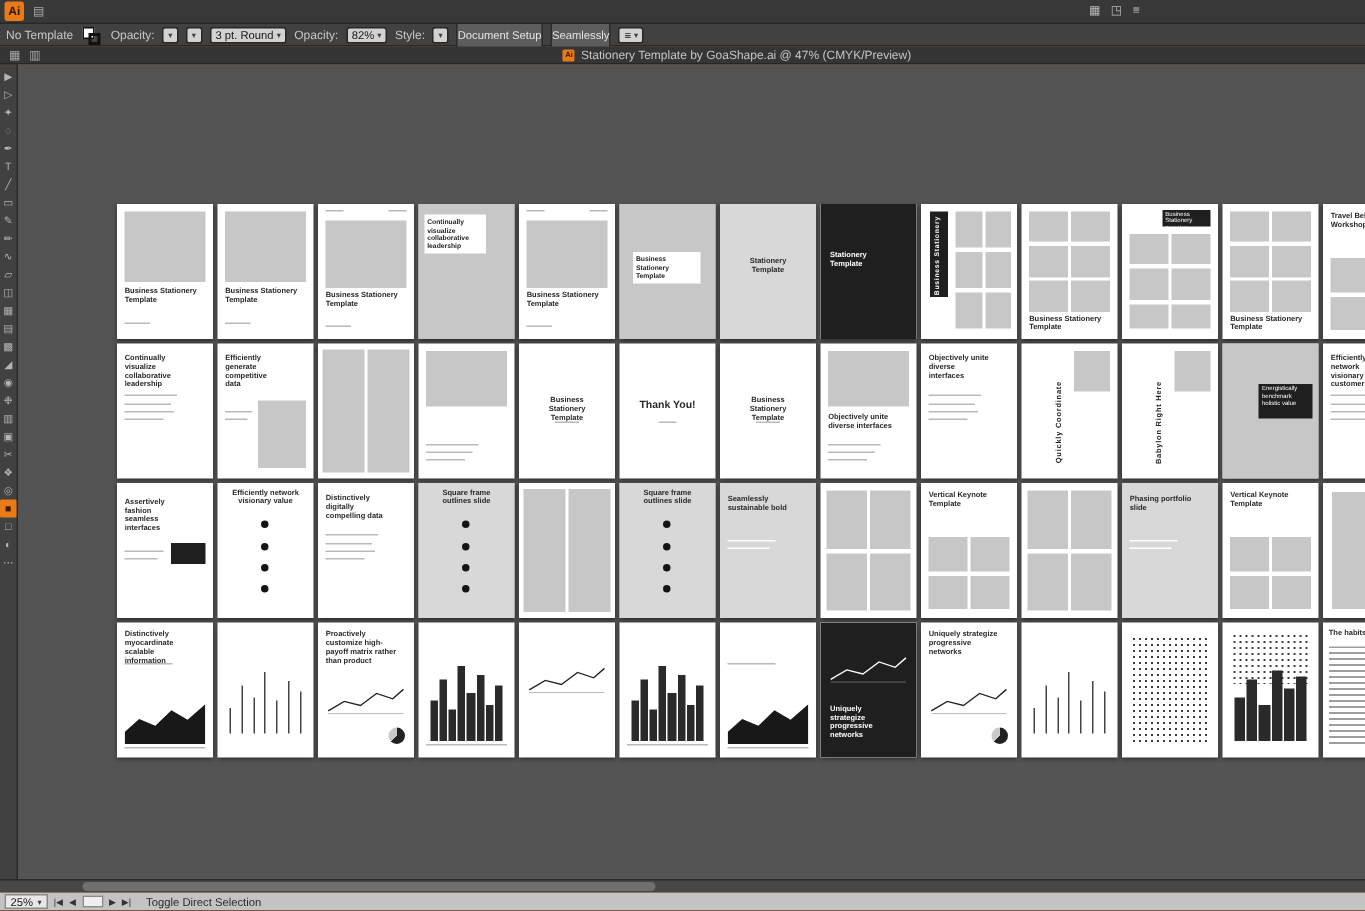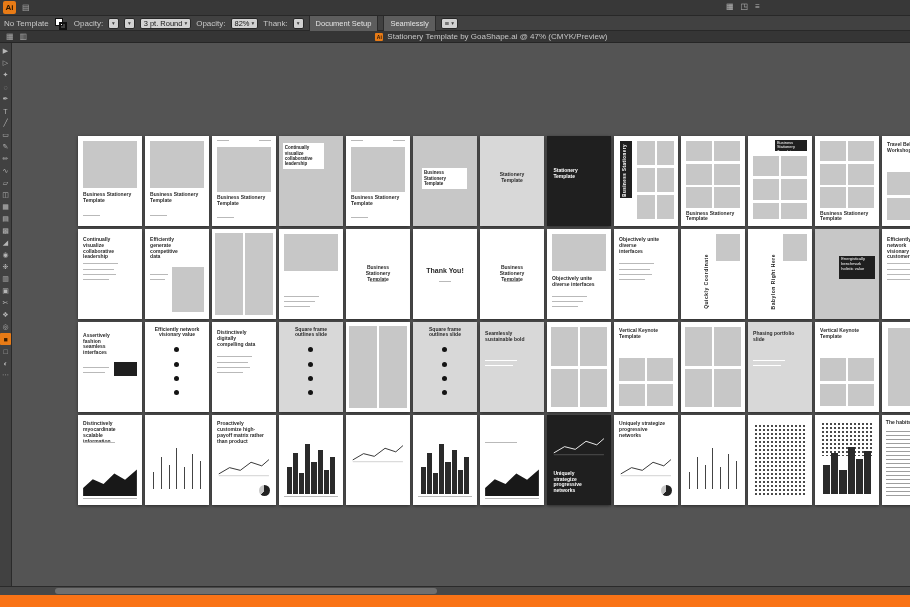--- a/index.html
+++ b/index.html
@@ -17,21 +17,21 @@
 
   
   #controlbar{height:15px;background:#414141;border-bottom:1px solid #282828;display:flex;
               align-items:center;gap:5px;padding:0 4px;font-size:8px;color:#cfcfcf;white-space:nowrap}
   .cb-label{color:#c8c8c8}
   .field{background:#d2d2d2;color:#161616;border:1px solid #272727;border-radius:2px;height:11px;
          padding:0 3px;display:inline-flex;align-items:center;gap:2px;font-size:7.5px}
   .field i{font-style:normal}
   .car{font-size:5.5px;color:#3c3c3c;font-weight:400}
   .btn{background:#5d5d5d;color:#e4e4e4;border:1px solid #2b2b2b;border-radius:3px;height:22px;
-       padding:0 6px;display:inline-flex;align-items:center;font-size:7.5px;
+       padding:0 0;display:inline-flex;align-items:center;font-size:7.5px;
        font-family:"Liberation Sans",sans-serif}
   .swpair{position:relative;width:15px;height:13px;display:inline-block}
   .sw{position:absolute;width:8px;height:8px}
   .sw.fill{left:1px;top:1px;background:#fff;border:1px solid #111}
   .sw.stroke{left:5px;top:5px;border:2px solid #111;background:transparent}
 
   
   #tabbar{height:12px;background:#353535;border-bottom:1px solid #262626;position:relative;
           display:flex;align-items:center;gap:6px;padding:0 6px;font-size:8px;color:#c6c6c6}
   #tab-title{position:absolute;left:54%;transform:translateX(-50%);display:flex;gap:4px;
@@ -120,21 +120,21 @@
       </span>
     <span class="field">
         <i>3 pt. Round</i>
         <b class="car">▾</b>
       </span>
     <span class="cb-label">Opacity:</span>
     <span class="field">
         <i>82%</i>
         <b class="car">▾</b>
       </span>
-    <span class="cb-label">Thank:</span>
+    <span class="cb-label">Style:</span>
     <span class="field">
         <b class="car">▾</b>
       </span>
     <button class="btn">Document Setup</button>
     <button class="btn">Seamlessly</button>
     <span class="field">
         <i>≡</i>
         <b class="car">▾</b>
       </span>
   </div>
@@ -524,14 +524,26 @@
             <div class="tl"></div>
           </div>
         </div>
     </div>
   </div>
 
   <div id="hscroll">
     <div class="thumb"></div>
   </div>
 
+  <div id="statusbar">
+    <span class="zoombox">
+      <i>25%</i>
+      <b class="car">▾</b>
+    </span>
+    <span class="nav">|◀</span>
+    <span class="nav">◀</span>
+    <span class="navfield"></span>
+    <span class="nav">▶</span>
+    <span class="nav">▶|</span>
+    <span class="stat">Toggle Direct Selection</span>
+  </div>
 
 </div>
 
 </body></html>

